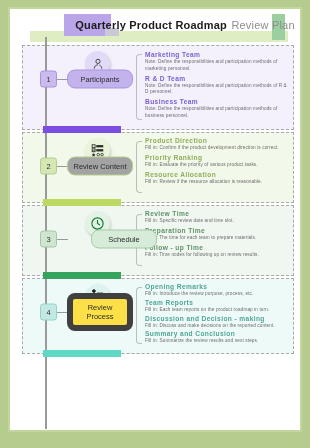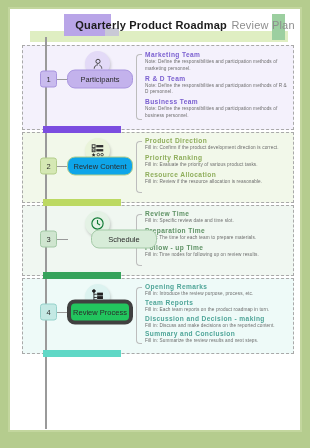--- a/index.html
+++ b/index.html
@@ -181,35 +181,35 @@
   
   .s1 { background: #f4f1fc; }
   .s1 .badge { background: #c9bbee; border: 1px solid #a995df; }
   .s1 .pill  { background: #c3b2ec; border: 1px solid #a995df; }
   .s1 .icon-circle { background: #e3daf7; }
   .s1 .item-title { color: #7a5fd0; }
   .s1 .tail-bar { background: #7b4de0; }
 
   .s2 { background: #f2f8ea; }
   .s2 .badge { background: #d5e8b4; border: 1px solid #b4ce8b; }
-  .s2 .pill  { background: #0ea5e9; border: 1px solid #b4ce8b; }
+  .s2 .pill  { background: #a3a3a3; border: 1px solid #b4ce8b; }
   .s2 .icon-circle { background: #eaf4da; }
   .s2 .item-title { color: #8fae5c; }
   .s2 .tail-bar { background: #bcd962; }
 
   .s3 { background: #f0f7f1; }
   .s3 .badge { background: #cfe5cf; border: 1px solid #a3c9a6; }
   .s3 .pill  { background: #d7ecd8; border: 1px solid #a3c9a6; margin-left: 24px; }
   .s3 .icon-circle { background: #e4f2e5; }
   .s3 .item-title { color: #5f9265; }
   .s3 .tail-bar { background: #35a35b; }
 
   .s4 { background: #eefaf8; }
   .s4 .badge { background: #c4e9e4; border: 1px solid #96d2cb; }
-  .s4 .pill  { background: #22c55e; border: 4px solid #404040; }
+  .s4 .pill  { background: #fde047; border: 6px solid #404040; }
   .s4 .icon-circle { background: #dcf3f0; }
   .s4 .item-title { color: #4fa598; }
   .s4 .tail-bar { background: #5fd8c6; }
 
   .s4 .items .item { margin-bottom: 1px; }
   .s1 .items { padding-top: 1px; }
 </style>
 </head>
 <body>
 

